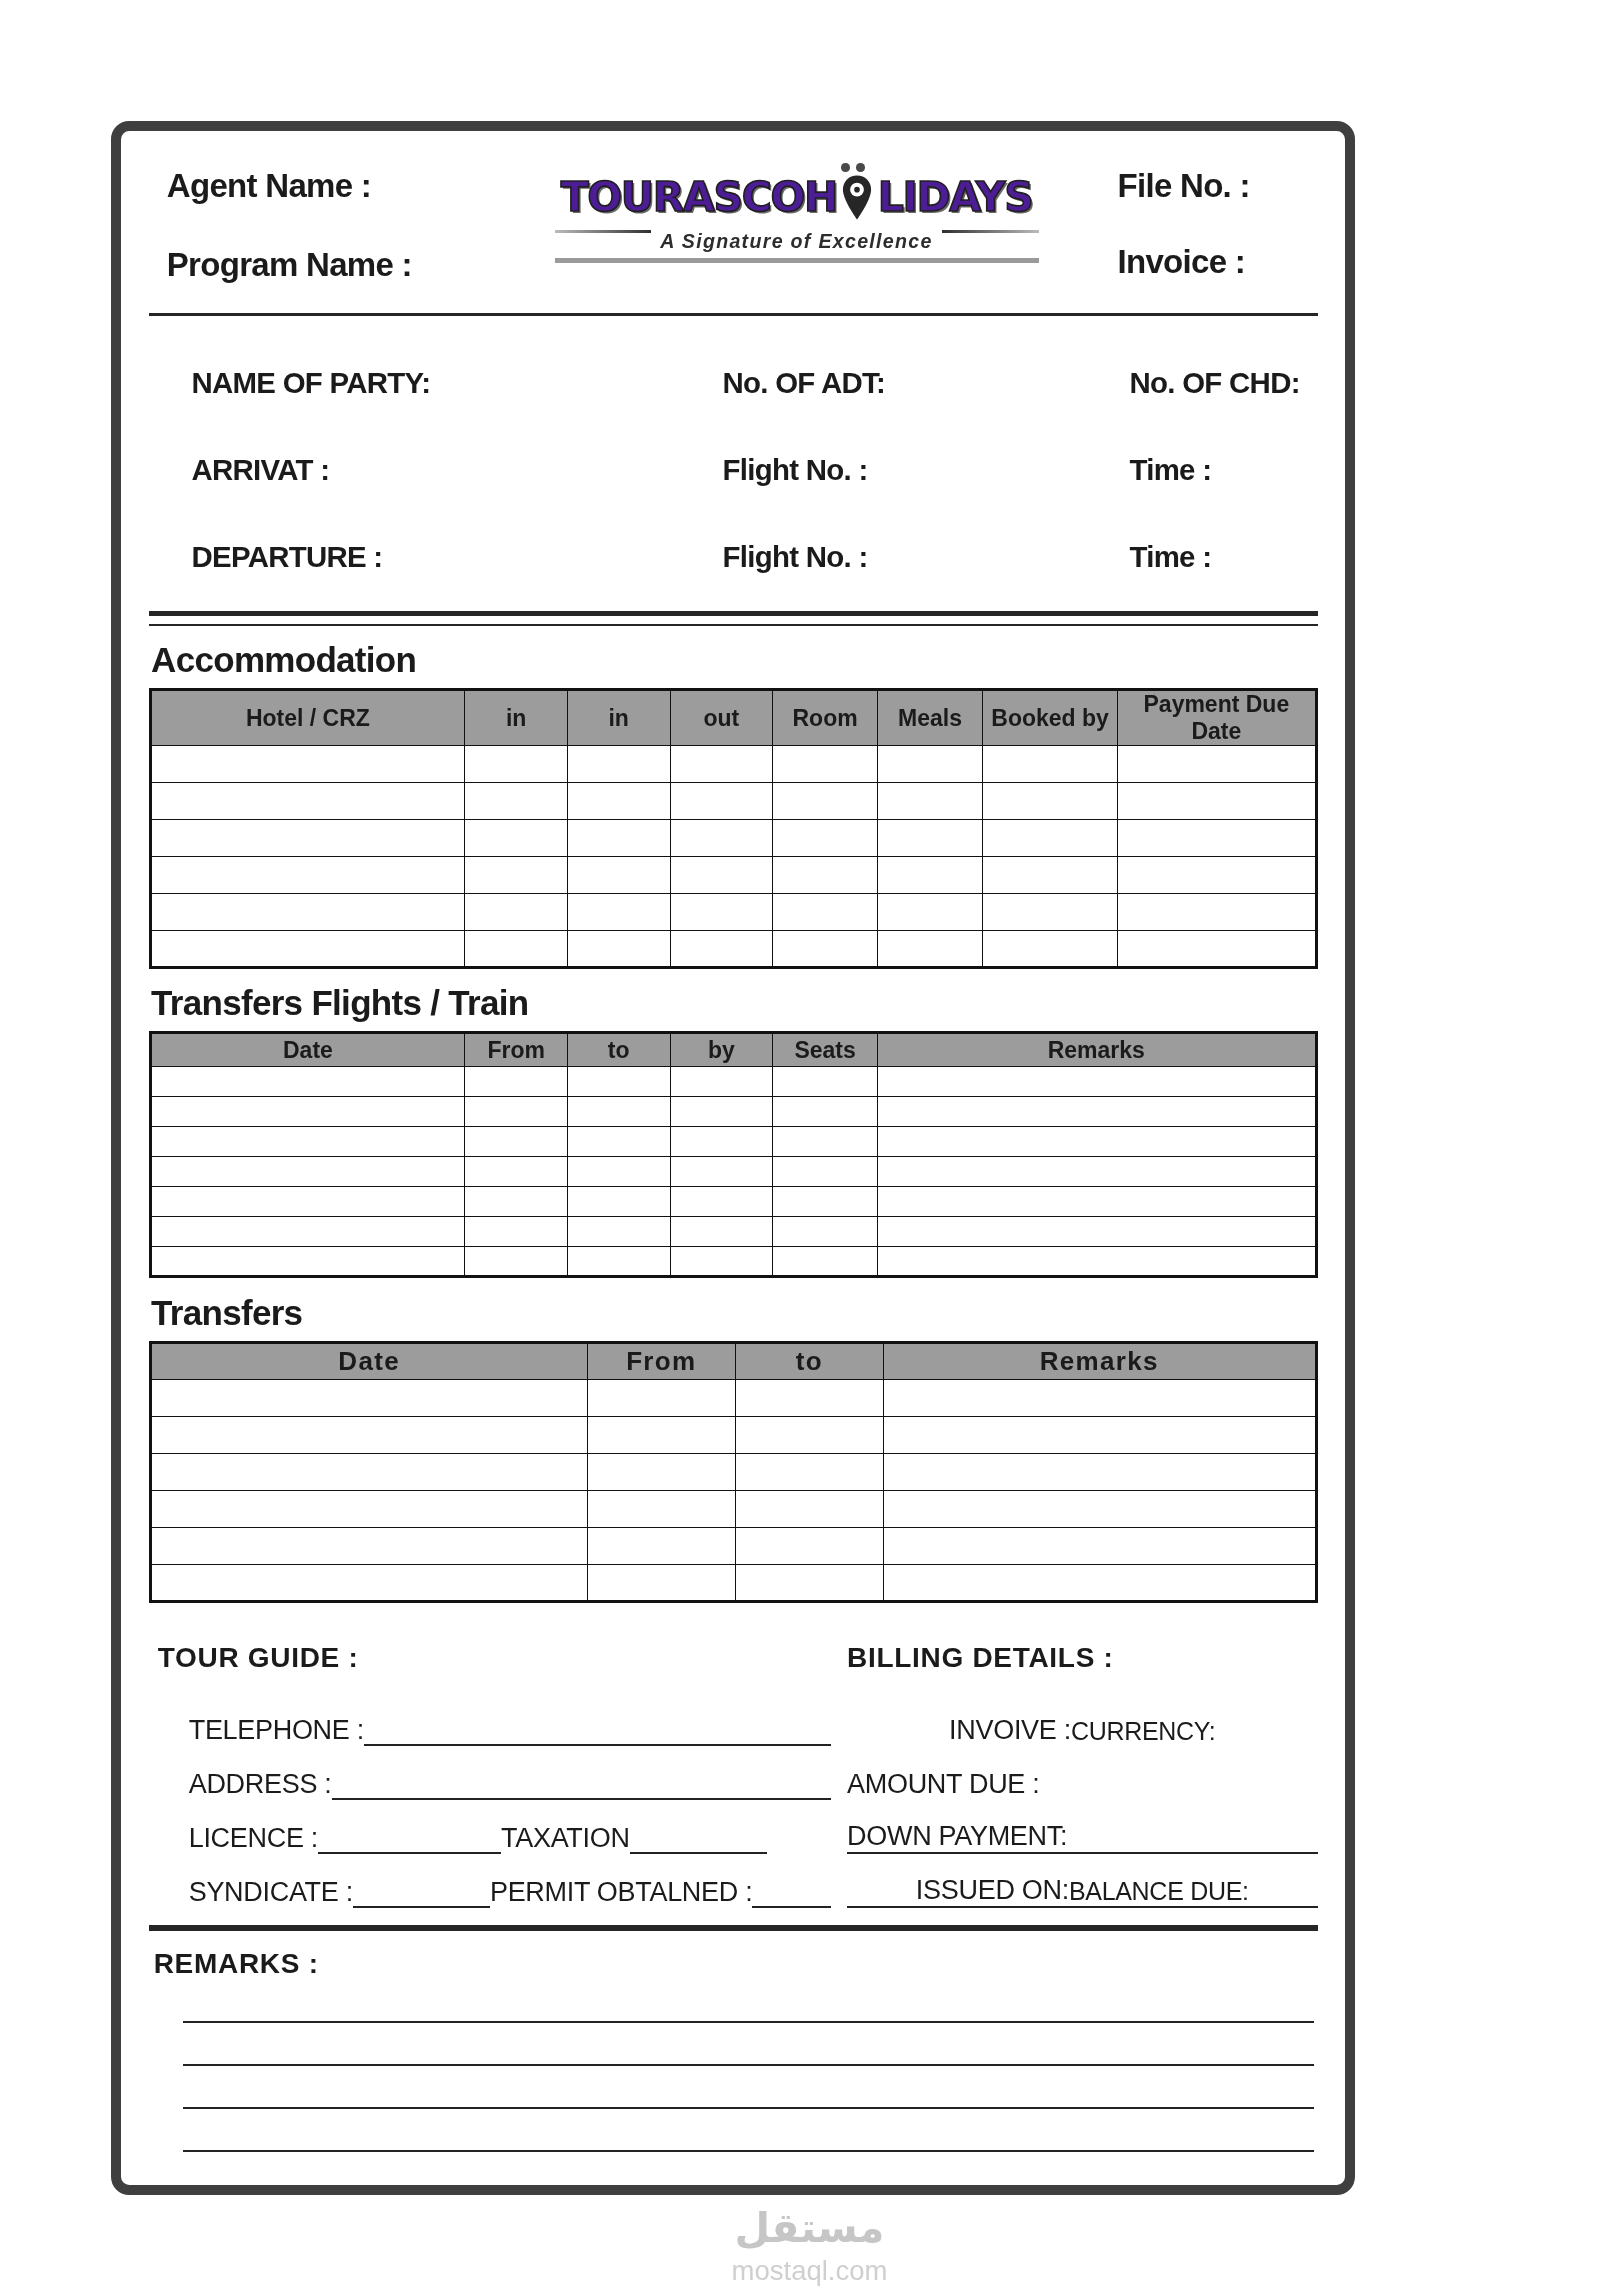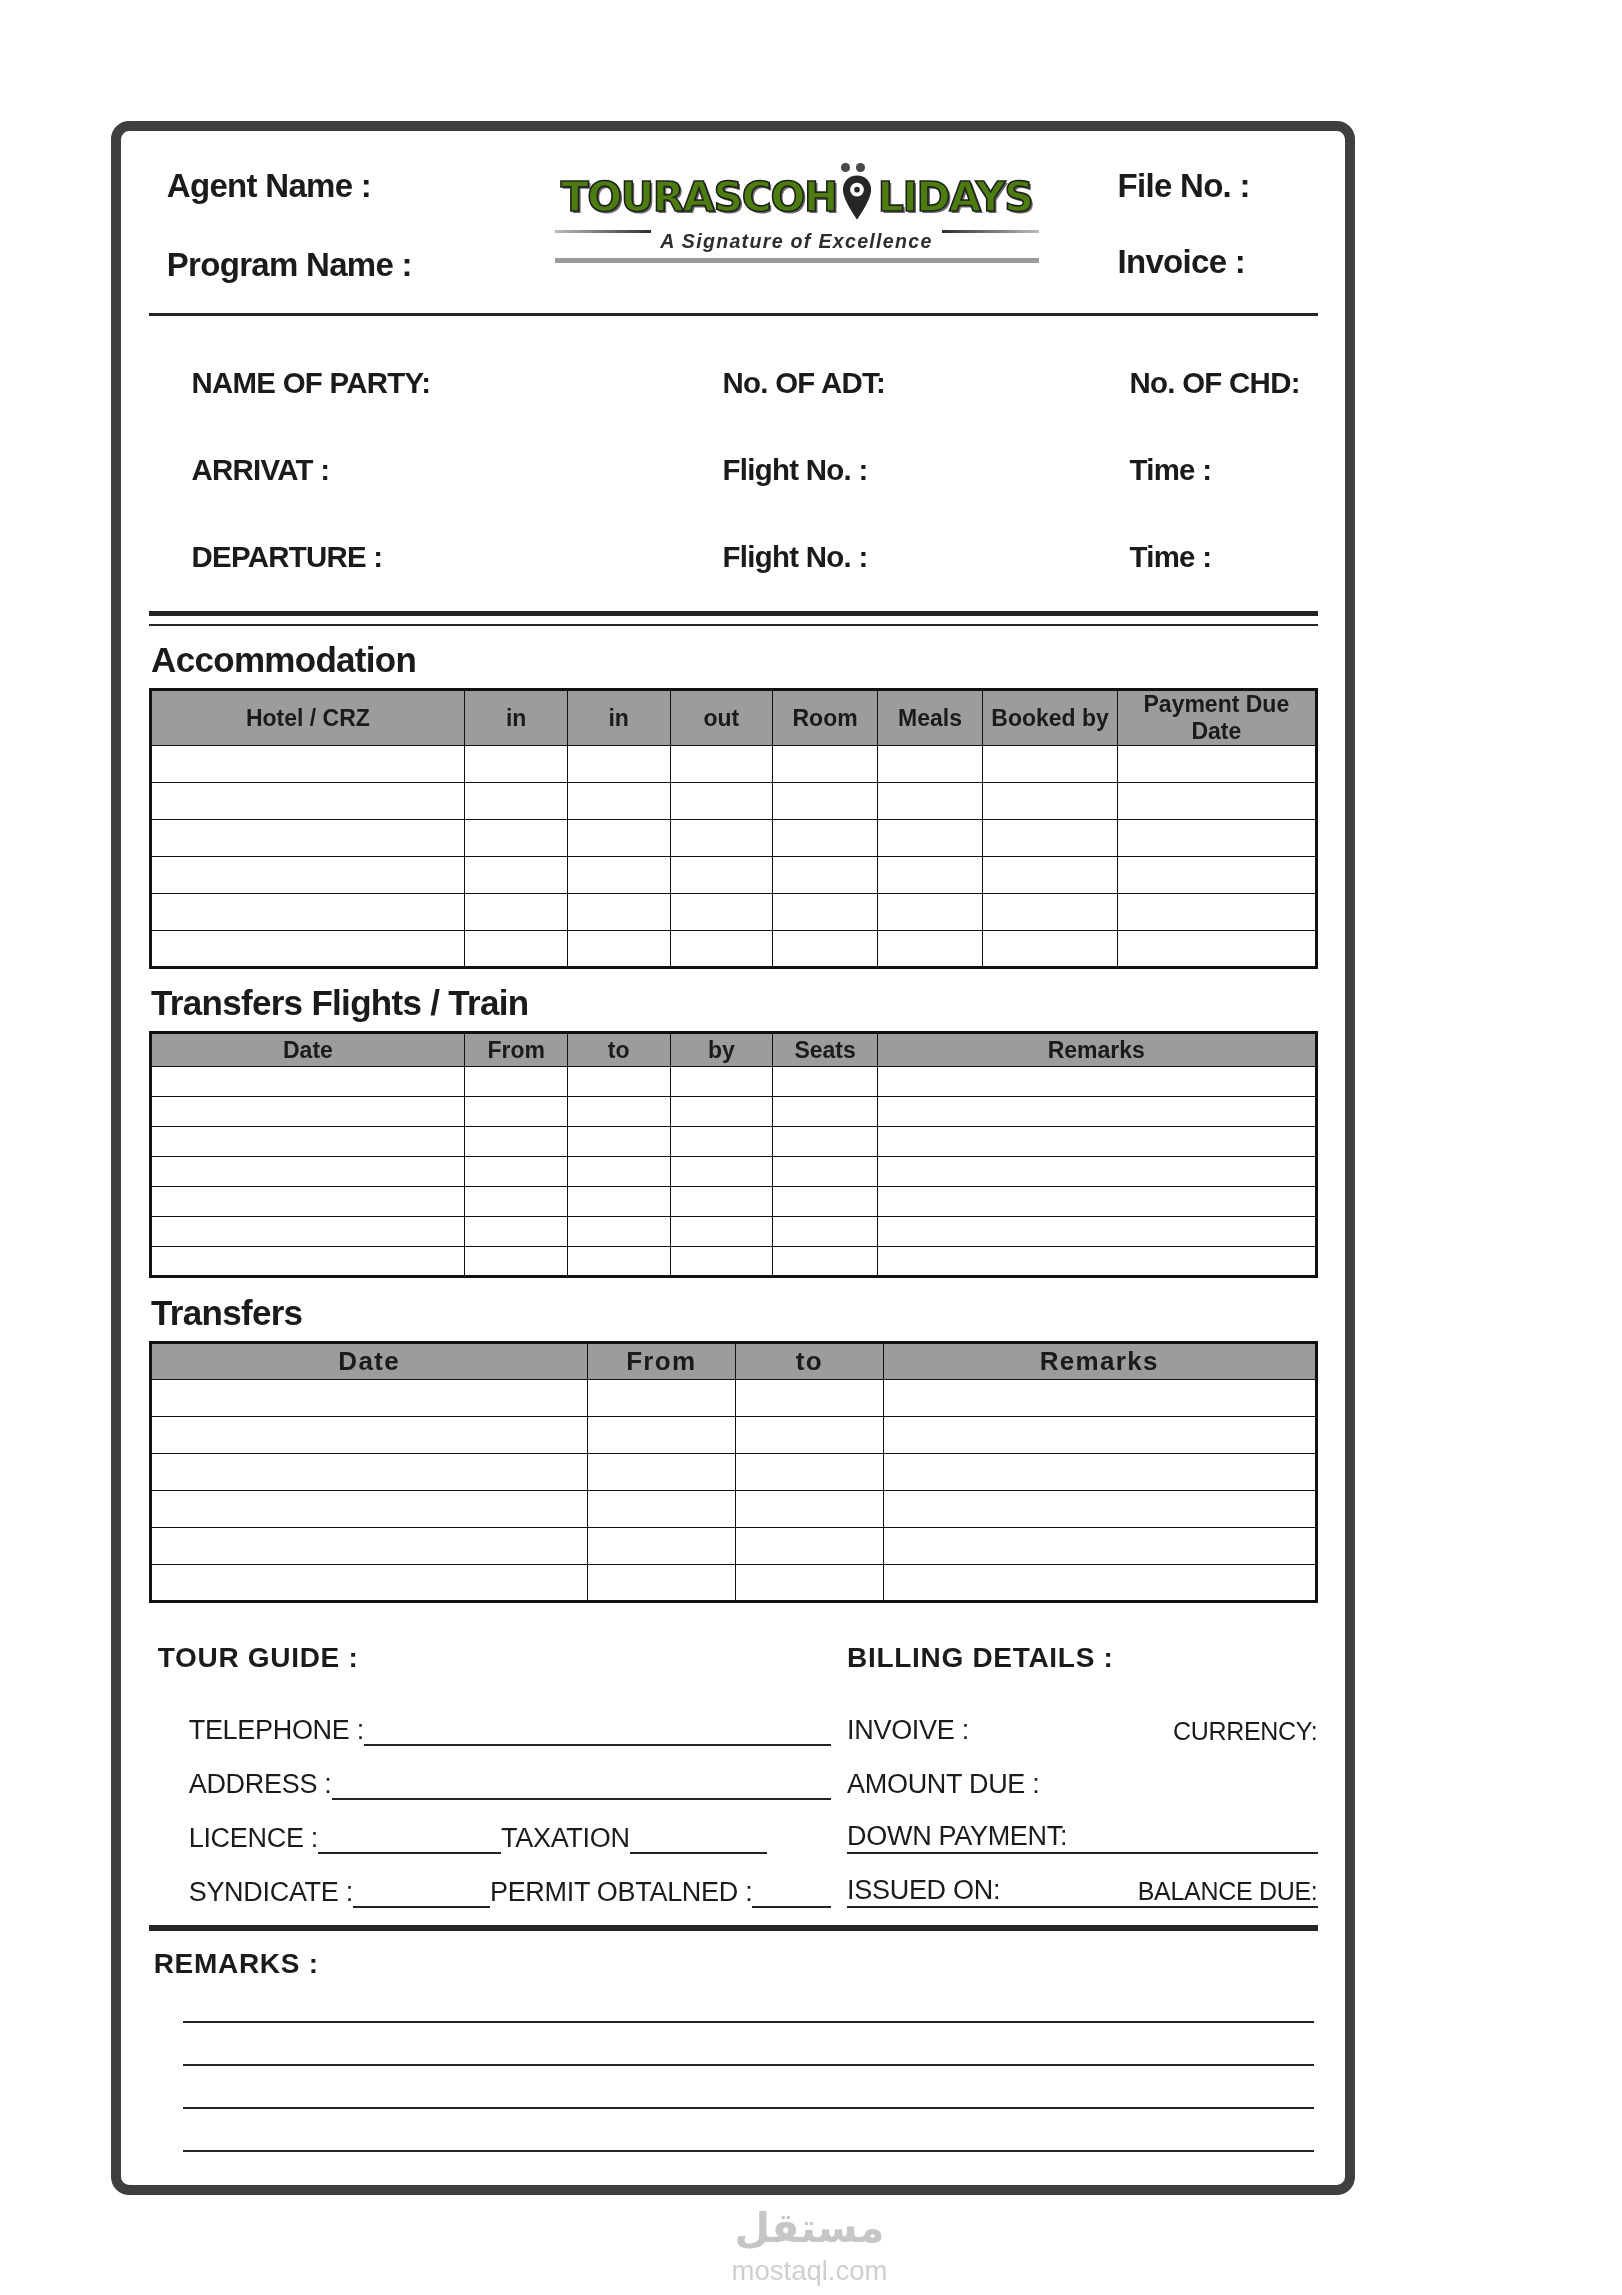--- a/index.html
+++ b/index.html
@@ -16,21 +16,21 @@
   .hdr-lbl { font-size:33px; font-weight:bold; letter-spacing:-0.7px; }
   .header-left { padding:10.5px 0 0 18.3px; }
   .header-left .hdr-lbl + .hdr-lbl { margin-top:41px; }
   .header-right { padding:10.5px 0 0 79px; }
   .header-right .hdr-lbl + .hdr-lbl { margin-top:38px; }
 
   .logo-block { text-align:center; padding-top:17px; }
   .logo-line { display:flex; align-items:center; justify-content:center; }
   .logo-text {
     font-family:"DejaVu Sans", sans-serif; font-weight:bold; font-size:41px;
-    color:#4d7c0f; -webkit-text-stroke:1.6px #1f1f1f; letter-spacing:-1.3px;
+    color:#4c1d95; -webkit-text-stroke:1.6px #1f1f1f; letter-spacing:-1.3px;
     text-shadow:2px 2px 0 #6b6b6b;
   }
   .pin-wrap { position:relative; display:inline-block; width:38px; height:47px; margin:0 1.3px; }
   .pin-wrap svg { display:block; }
   .pin-dots { position:absolute; top:-10.5px; left:2.6px; display:flex; gap:6.5px; }
   .pin-dots i { width:8.5px; height:8.5px; border-radius:50%; background:#4a4a4a; display:block; }
   .tagline-row { display:flex; align-items:flex-start; gap:9.2px; margin-top:9.2px; }
   .tag-rule-l { flex:1; height:2.6px; background:linear-gradient(to left,#2f2f2f,#bbb); }
   .tag-rule-r { flex:1; height:2.6px; background:linear-gradient(to right,#2f2f2f,#bbb); }
   .tagline { font-size:19.6px; font-weight:bold; font-style:italic; color:#2d2d2d; letter-spacing:1.3px; white-space:nowrap; }
@@ -62,21 +62,21 @@
   .gb-row { display:flex; align-items:flex-end; font-size:27px; height:54px; }
   .gb-left { padding-left:9.2px; }
   .gb-left .gb-row { padding-left:31px; }
   .gb-lbl { white-space:nowrap; letter-spacing:-0.3px; }
   .fill { border-bottom:2px solid #222; height:26px; display:inline-block; }
   .fill-long { flex:1; max-width:510px; }
   .fill-med { width:183px; }
   .fill-sm { width:137px; }
   .fill-xs { width:79px; }
   .gb-right .gb-row.ruled { border-bottom:2px solid #222; }
-  .gb-sp { justify-content:space-between; }
+  .gb-sp { justify-content:center; }
   .gb-cur { font-size:25px; }
 
   .thick-rule { height:5.9px; background:#262626; margin-top:17px; }
 
   
   .remarks-title { font-size:28px; font-weight:bold; letter-spacing:0.7px; margin:17px 0 0 5.2px; }
   .remark-line { border-bottom:2px solid #222; margin:41px 3.9px 0 34px; height:1.3px; }
 
   
   .watermark { position:absolute; left:0; right:4px; top:2204px; text-align:center; }

